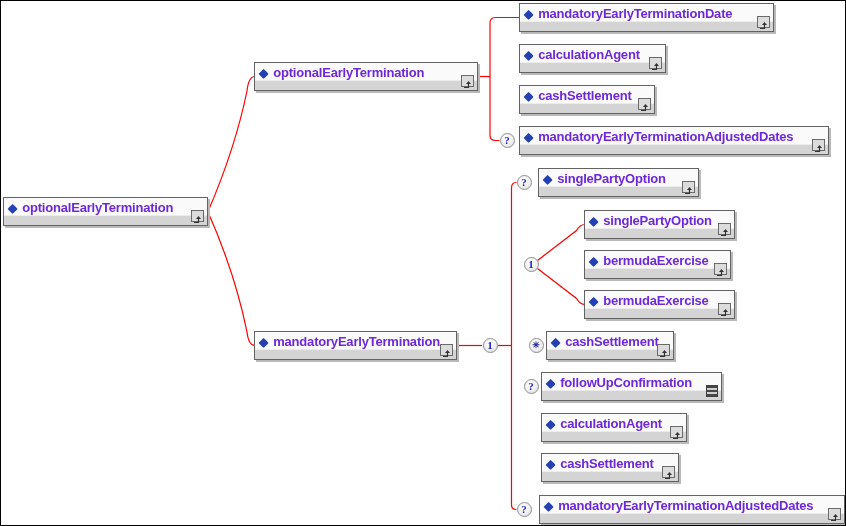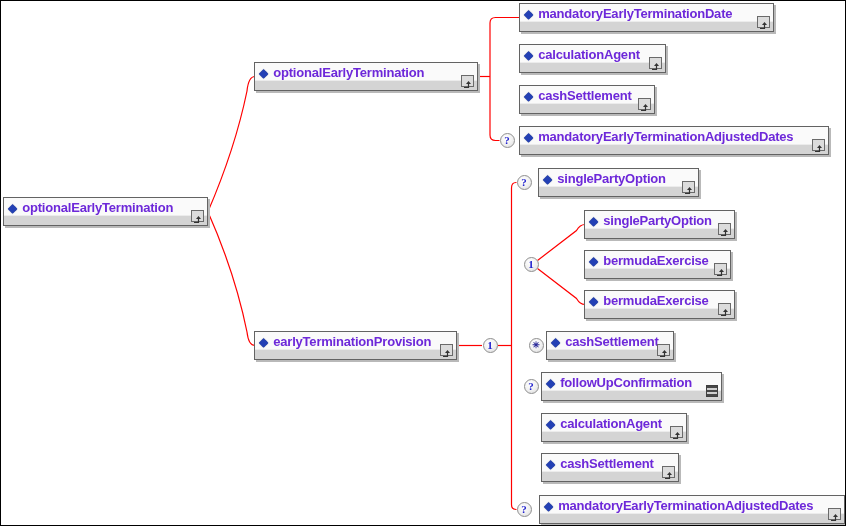--- a/index.html
+++ b/index.html
@@ -87,21 +87,21 @@
       </div>
     <span class="ctype"><svg width="11" height="10" viewBox="0 0 11 10">
           <path d="M2 7.5 H6.5 V4" fill="none" stroke="#333" stroke-width="1.2"></path>
           <path d="M4 4 h5 l-2.5 -3 z" fill="#333"></path>
         </svg></span>
   </div>
 
   <div class="node" style="left:253px;top:330px;width:203px;">
     <div class="row">
         <span class="diamond">◆</span>
-        <span class="lbl">earlyTerminationProvision</span>
+        <span class="lbl">mandatoryEarlyTermination</span>
       </div>
     <span class="ctype"><svg width="11" height="10" viewBox="0 0 11 10">
           <path d="M2 7.5 H6.5 V4" fill="none" stroke="#333" stroke-width="1.2"></path>
           <path d="M4 4 h5 l-2.5 -3 z" fill="#333"></path>
         </svg></span>
   </div>
 
   <div class="node" style="left:518px;top:2px;width:255px;">
     <div class="row">
         <span class="diamond">◆</span>

